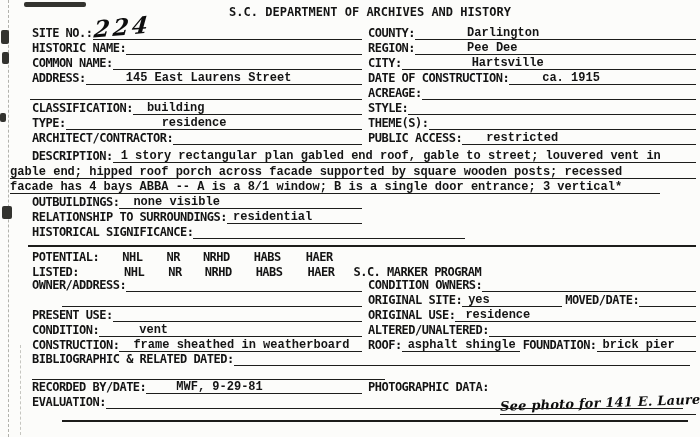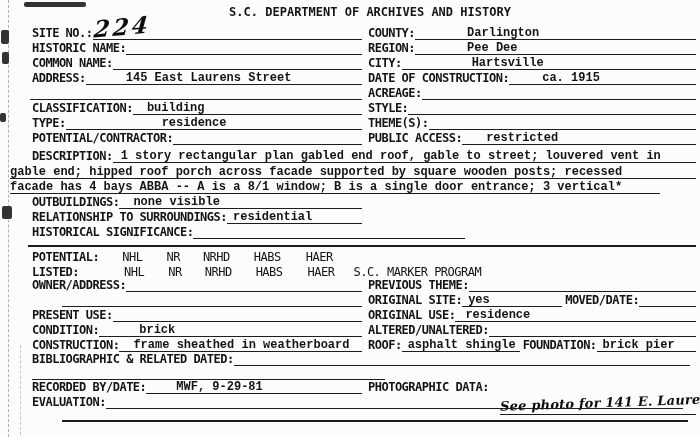--- a/index.html
+++ b/index.html
@@ -2,21 +2,21 @@
 <html><head>
 <meta charset="utf-8">
 <style>
   html,body { margin:0; padding:0; background:#d8d8d4; }
   .page { position:relative; width:700px; height:437px; background:#fcfcfa;
           font-family:"DejaVu Sans Mono", monospace; color:#141414; overflow:hidden; }
   .title { position:absolute; left:40px; right:0; top:5px; text-align:center;
            font-size:12px; font-weight:bold; white-space:pre; }
   .r   { position:absolute; height:14px; display:flex; align-items:flex-end; }
   .lbl { font-size:12px; font-weight:bold; letter-spacing:-0.5px; white-space:pre; line-height:13px; }
-  .opt { font-size:12px; font-weight:normal; letter-spacing:-0.5px; white-space:pre; line-height:13px; }
+  .opt { font-size:12px; font-weight:bold; letter-spacing:-0.5px; white-space:pre; line-height:13px; }
   .fill{ flex:1 1 auto; align-self:stretch; display:flex; align-items:flex-end;
          border-bottom:1.6px solid #1d1d1b; overflow:visible; }
   .seg { flex:0 0 auto; align-self:stretch; display:flex; align-items:flex-end;
          border-bottom:1.6px solid #1d1d1b; }
   .nol { border-bottom:none; }
   .val { font-family:"Liberation Mono", monospace; font-size:12px; font-weight:bold;
          white-space:pre; line-height:12px; }
   .hline { position:absolute; border-top:1.6px solid #1d1d1b; }
   .thick { border-top-width:2.2px; }
   .vdash { position:absolute; width:0; border-left:1px dashed #b2b2ac; }
@@ -80,21 +80,21 @@
   </div>
 
   <div class="r" style="left:32px; top:116px; width:330px;">
     <span class="lbl">TYPE:</span>
     <span class="fill">
         <span class="val" style="margin-left:96px;">residence</span>
       </span>
   </div>
 
   <div class="r" style="left:32px; top:131px; width:330px;">
-    <span class="lbl">POTENTIAL/CONTRACTOR:</span>
+    <span class="lbl">ARCHITECT/CONTRACTOR:</span>
     <span class="fill">
         <span class="val"></span>
       </span>
   </div>
 
   <div class="r" style="left:368px; top:26px; width:328px;">
     <span class="lbl">COUNTY:</span>
     <span class="fill">
         <span class="val" style="margin-left:52px;">Darlington</span>
       </span>
@@ -208,21 +208,21 @@
     <span class="opt" style="margin-left:19px;">S.C. MARKER PROGRAM</span>
   </div>
 
   <div class="r" style="left:32px; top:278px; width:330px;">
     <span class="lbl">OWNER/ADDRESS:</span>
     <span class="fill">
         <span class="val"></span>
       </span>
   </div>
   <div class="r" style="left:368px; top:278px; width:328px;">
-    <span class="lbl">PREVIOUS THEME:</span>
+    <span class="lbl">CONDITION OWNERS:</span>
     <span class="fill">
         <span class="val"></span>
       </span>
   </div>
 
   <div class="hline" style="left:62px; top:306px; width:300px;"></div>
   <div class="r" style="left:368px; top:293px; width:328px;">
     <span class="lbl">ORIGINAL SITE:</span>
     <span class="seg" style="width:100px;">
         <span class="val" style="margin-left:6px;">yes</span>
@@ -242,21 +242,21 @@
   <div class="r" style="left:368px; top:308px; width:328px;">
     <span class="lbl">ORIGINAL USE:</span>
     <span class="fill">
         <span class="val" style="margin-left:10px;">residence</span>
       </span>
   </div>
 
   <div class="r" style="left:32px; top:323px; width:330px;">
     <span class="lbl">CONDITION:</span>
     <span class="fill">
-        <span class="val" style="margin-left:40px;">brick</span>
+        <span class="val" style="margin-left:40px;">vent</span>
       </span>
   </div>
   <div class="r" style="left:368px; top:323px; width:328px;">
     <span class="lbl">ALTERED/UNALTERED:</span>
     <span class="fill">
         <span class="val"></span>
       </span>
   </div>
 
   <div class="r" style="left:32px; top:338px; width:330px;">

